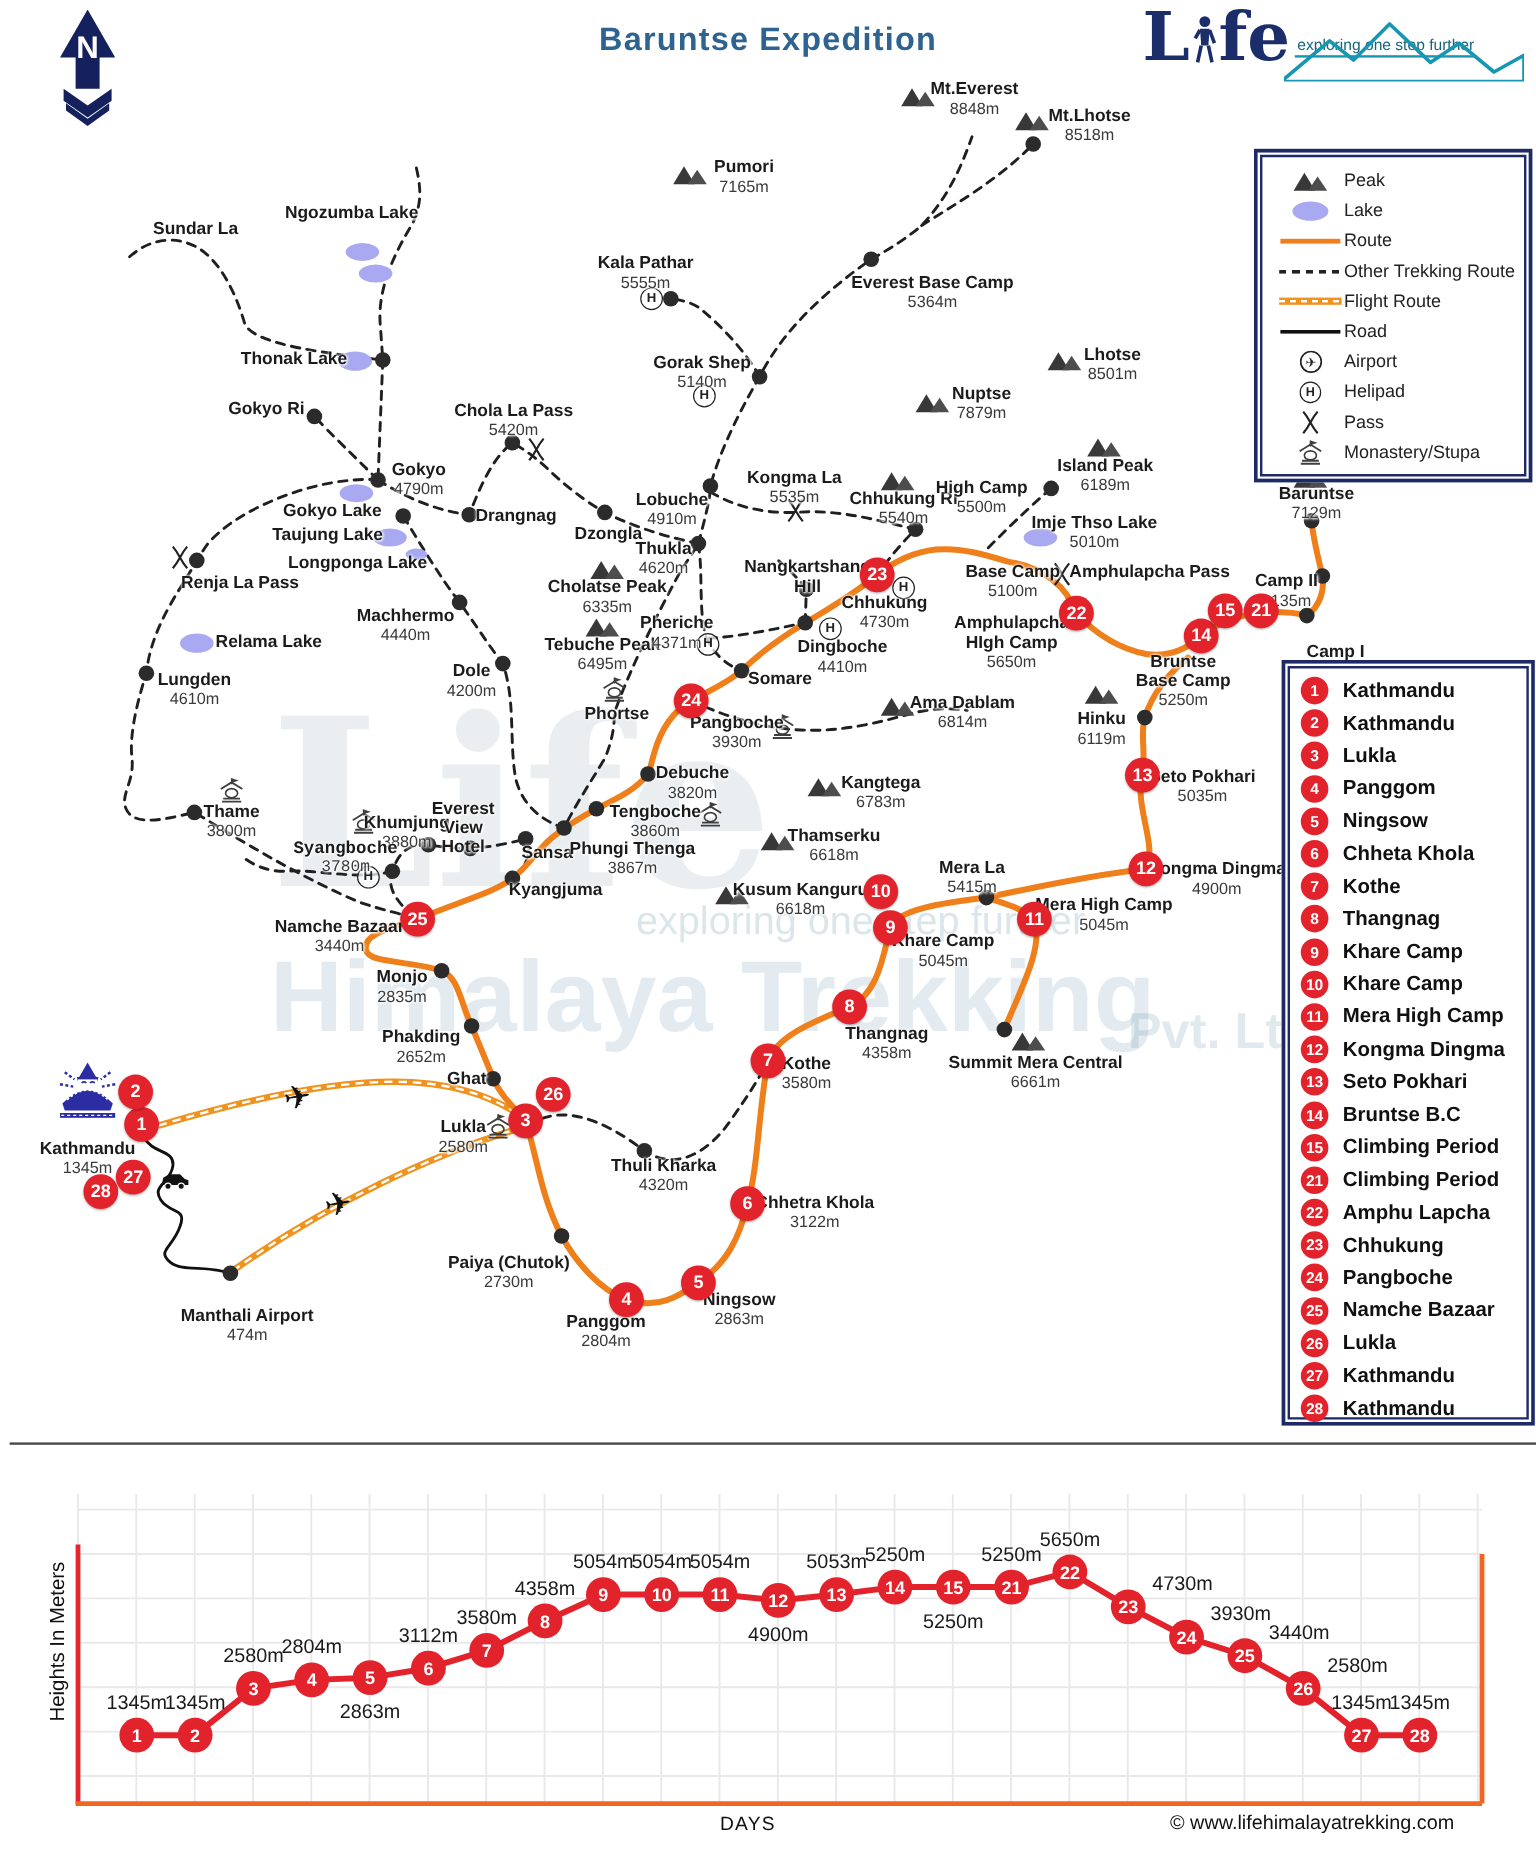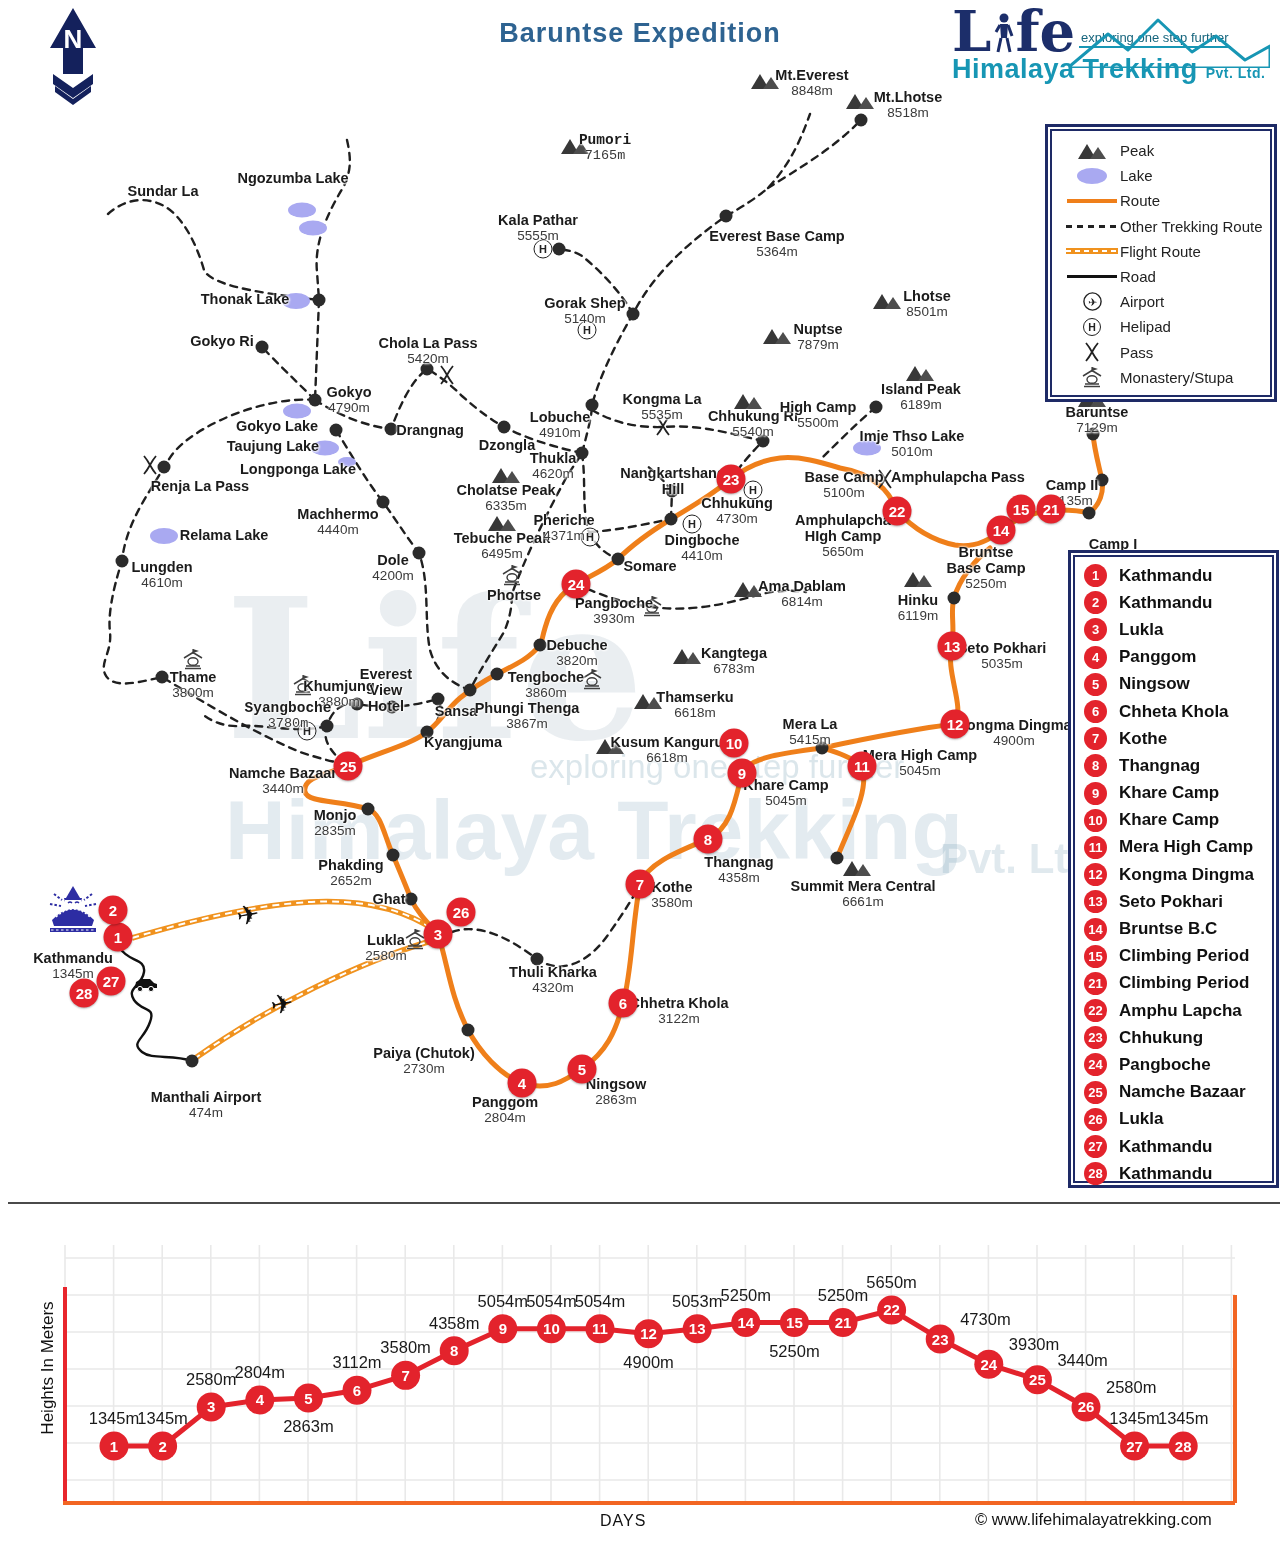--- a/index.html
+++ b/index.html
@@ -545,21 +545,21 @@
         <div class="el">6618m</div>
       </div>
       <div class="map-label" style="left: 812px; top: 83px;">
         <div class="nm">Mt.Everest</div>
         <div class="el">8848m</div>
       </div>
       <div class="map-label" style="left: 908px; top: 105px;">
         <div class="nm">Mt.Lhotse</div>
         <div class="el">8518m</div>
       </div>
-      <div class="map-label" style="left: 605px; top: 148px; font-family: Liberation Mono, monospace;">
+      <div class="map-label" style="left: 620px; top: 148px;">
         <div class="nm">Pumori</div>
         <div class="el">7165m</div>
       </div>
       <div class="map-label" style="left: 538px; top: 228px;">
         <div class="nm">Kala Pathar</div>
         <div class="el">5555m</div>
       </div>
       <div class="map-label" style="left: 585px; top: 311px;">
         <div class="nm">Gorak Shep</div>
         <div class="el">5140m</div>
@@ -658,24 +658,20 @@
     </svg>
     <div class="row1">
       <span class="lw">L</span>
       <svg width="22" height="44" viewBox="0 0 22 44" style="margin:0 1px">
         <circle cx="12" cy="6" r="4.5" fill="#1c2e6a"></circle>
         <path d="M8,12 L16,12 L15,26 L9,26 Z" fill="#1c2e6a"></path>
         <path d="M9,26 L6,40 M15,26 L18,40 M16,13 L20,24 M8,13 L4,20" stroke="#1c2e6a" stroke-width="3" fill="none"></path>
       </svg>
       <span class="lw">fe</span>
       <span class="tag">exploring one step further</span>
-    </div>
-    <div class="row2">
-      <span>Himalaya Trekking</span>
-      <span class="sfx">Pvt. Ltd.</span>
     </div>
   </div>
 
   <div class="navybox legend" id="legend-box">
       <div class="lrow">
         <span class="lic">
           <svg width="30" height="18" viewBox="-15 -9 30 18">
             <path d="M-14,8 L-5,-7 L4,8 Z" fill="#383838"></path>
             <path d="M-2,8 L6,-4 L14,8 Z" fill="#4d4d4d"></path>
           </svg>

